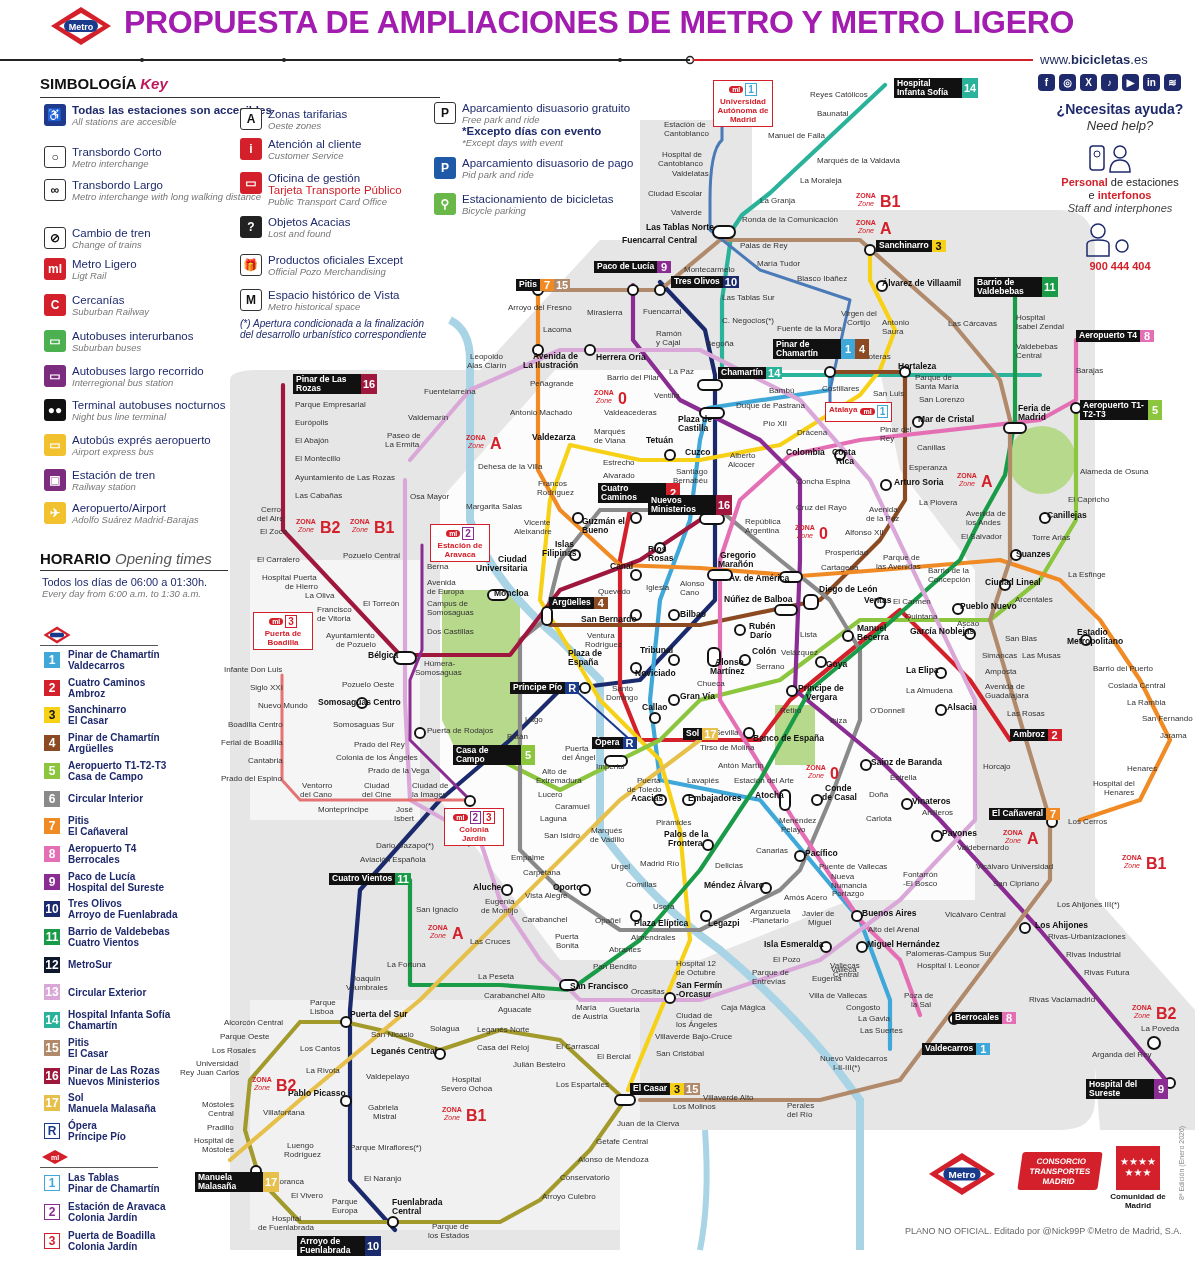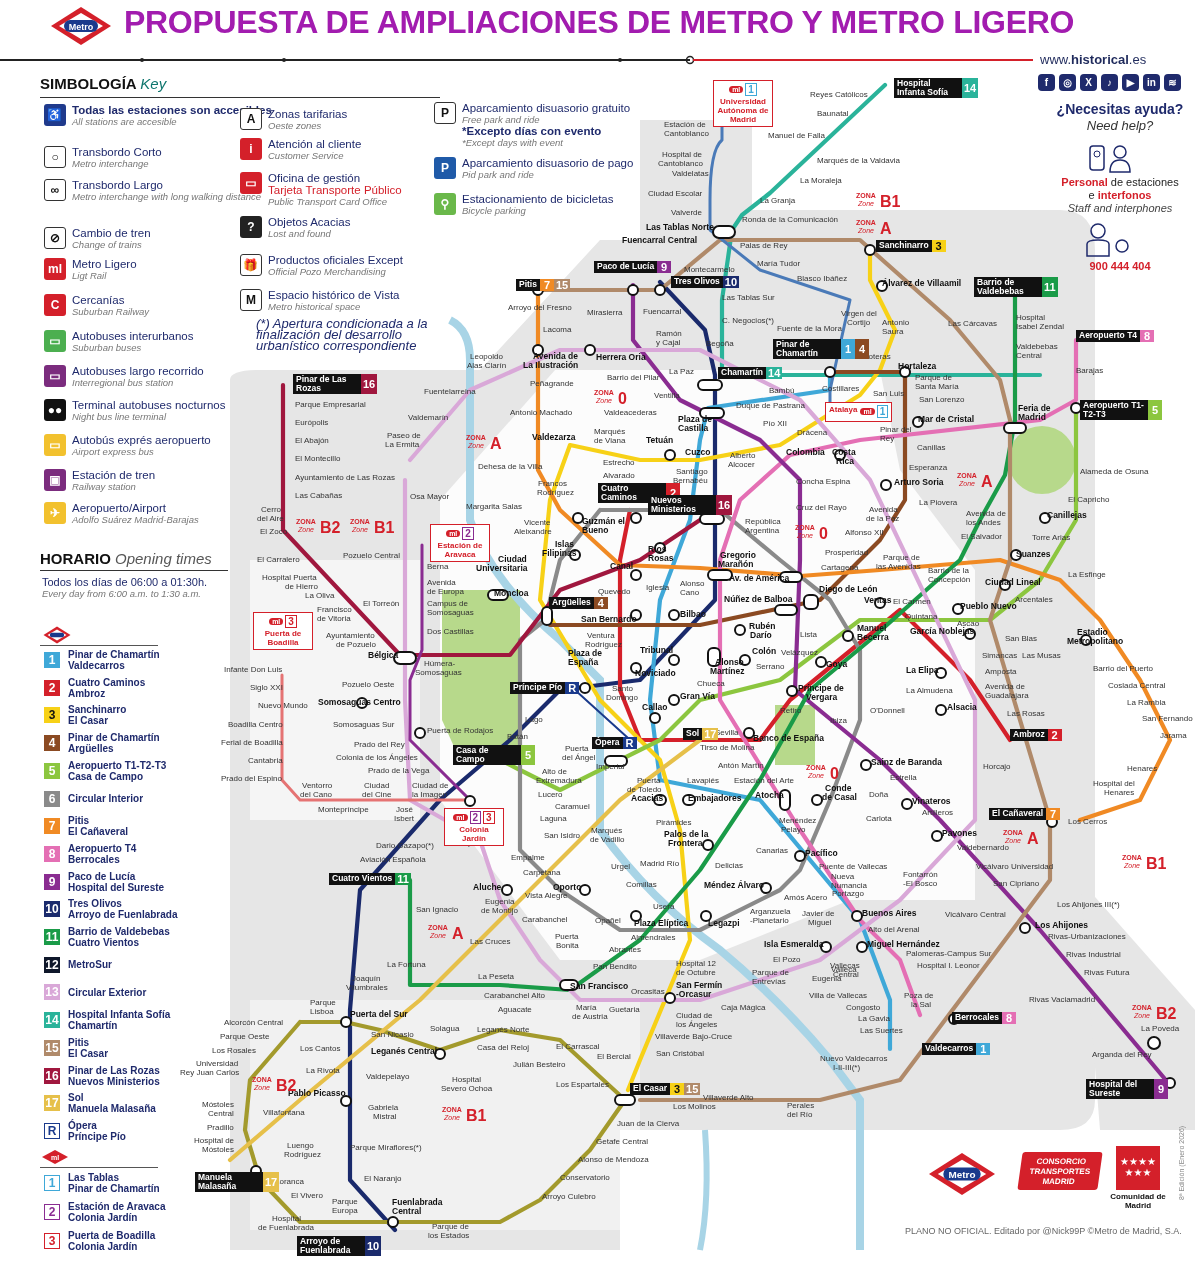--- a/index.html
+++ b/index.html
@@ -14,21 +14,21 @@
 .social{position:absolute;top:74px;left:1038px;display:flex;gap:4px}
 .social span{width:17px;height:17px;border-radius:4px;background:#1f2a6c;color:#fff;font-size:10px;font-weight:bold;display:flex;align-items:center;justify-content:center}
 .help-title{position:absolute;left:1040px;top:101px;width:160px;text-align:center;font-size:14px;font-weight:bold;color:#1f2a6c}
 .help-sub{position:absolute;left:1040px;top:118px;width:160px;text-align:center;font-size:13px;font-style:italic;color:#333}
 .help-staff{position:absolute;left:1040px;top:176px;width:160px;text-align:center;font-size:11px;color:#222;line-height:13px}
 .help-staff .red{color:#d4202a;font-weight:bold}
 .help-staff i{color:#444}
 .phone{position:absolute;left:1040px;top:260px;width:160px;text-align:center;font-size:11px;font-weight:bold;color:#d4202a}
 
 .key-h{position:absolute;left:40px;top:75px;font-size:15px;font-weight:bold;color:#111}
-.key-h i{font-weight:normal;color:#0f766e}
+.key-h i{font-weight:bold;color:#be185d}
 .key-line{position:absolute;left:40px;top:97px;width:400px;height:1px;background:#333}
 .key-item{position:absolute;display:flex;align-items:flex-start;gap:6px}
 .key-item .ic{width:22px;height:22px;flex:none;border-radius:3px;display:flex;align-items:center;justify-content:center;font-size:12px;font-weight:bold;color:#fff}
 .key-item .t{font-size:11.5px;color:#1f2a6c;line-height:12px}
 .key-item .t i{display:block;font-size:9.5px;color:#777;line-height:11px}
 .key-item .t b{display:block;font-size:11.5px}
 .key-item .t .red{color:#d4202a}
 
 .hor-h{position:absolute;left:40px;top:550px;font-size:15px;font-weight:bold;color:#111}
 .hor-h i{font-weight:normal;color:#555}
@@ -743,21 +743,21 @@
 
 <svg class="logo-diamond" style="left:50px;top:6px" viewBox="0 0 62 40">
   <polygon points="31,1 61,20 31,39 1,20" fill="#d4202a"></polygon>
   <polygon points="31,7 53,20 31,33 9,20" fill="#fff"></polygon>
   <rect x="14" y="14" width="34" height="12" rx="6" fill="#1a3a8c"></rect>
   <text x="31" y="23.5" text-anchor="middle" font-size="9" font-weight="bold" fill="#fff" font-family="Liberation Sans, sans-serif">Metro</text>
 </svg>
 <div id="title">PROPUESTA DE AMPLIACIONES DE METRO Y METRO LIGERO</div>
 <div id="topline-black"></div>
 <div id="topline-red"></div>
-<div id="url"><span>www.</span><b>historical</b><span>.es</span></div>
+<div id="url"><span>www.</span><b>bicicletas</b><span>.es</span></div>
 <div class="social">
   <span>f</span>
   <span>◎</span>
   <span>X</span>
   <span>♪</span>
   <span>▶</span>
   <span>in</span>
   <span>≋</span>
 </div>
 <div class="help-title">¿Necesitas ayuda?</div>
@@ -869,21 +869,21 @@
     </div>
     <div class="key-item" style="left: 434px; top: 157px;">
       <span class="ic" style="background: rgb(31, 90, 168);">P</span>
       <span class="t"><span>Aparcamiento disuasorio de pago</span><i>Pid park and ride</i></span>
     </div>
     <div class="key-item" style="left: 434px; top: 193px;">
       <span class="ic" style="background: rgb(106, 184, 74);">⚲</span>
       <span class="t"><span>Estacionamiento de bicicletas</span><i>Bicycle parking</i></span>
     </div>
   </div>
-<div class="abs" style="left:256px;top:318px;width:190px;font-size:13px;font-style:italic;color:#1f2a6c;line-height:11px">(*) Apertura condicionada a la finalización del desarrollo urbanístico correspondiente</div>
+<div class="abs" style="left:240px;top:318px;width:190px;font-size:10px;font-style:italic;color:#1f2a6c;line-height:11px">(*) Apertura condicionada a la finalización del desarrollo urbanístico correspondiente</div>
 
 <div class="hor-h"><span>HORARIO</span> <i>Opening times</i></div>
 <div class="hor-line"></div>
 <div class="hor-t"><span>Todos los días de 06:00 a 01:30h.</span><i>Every day from 6:00 a.m. to 1:30 a.m.</i></div>
 
 <svg class="abs" style="left:42px;top:626px" width="30" height="18" viewBox="0 0 62 40">
     <polygon points="31,1 61,20 31,39 1,20" fill="#d4202a"></polygon>
     <polygon points="31,8 52,20 31,32 10,20" fill="#fff"></polygon>
     <rect x="15" y="15" width="32" height="10" rx="5" fill="#1a3a8c"></rect>
   </svg>

